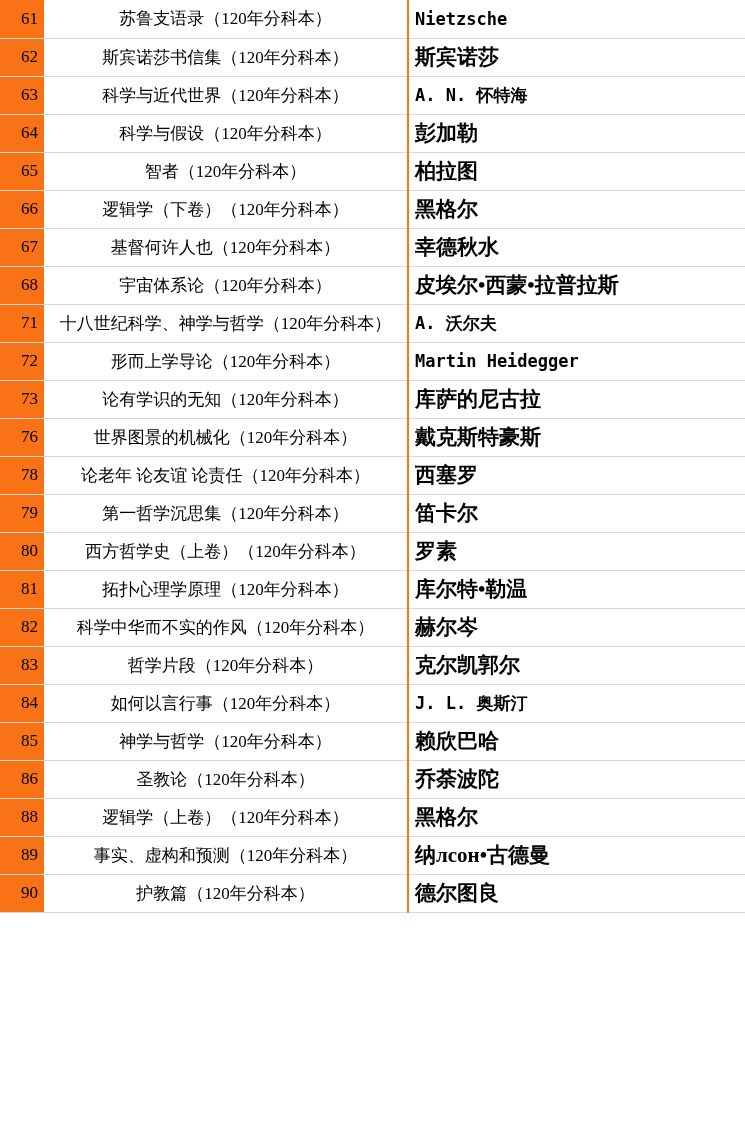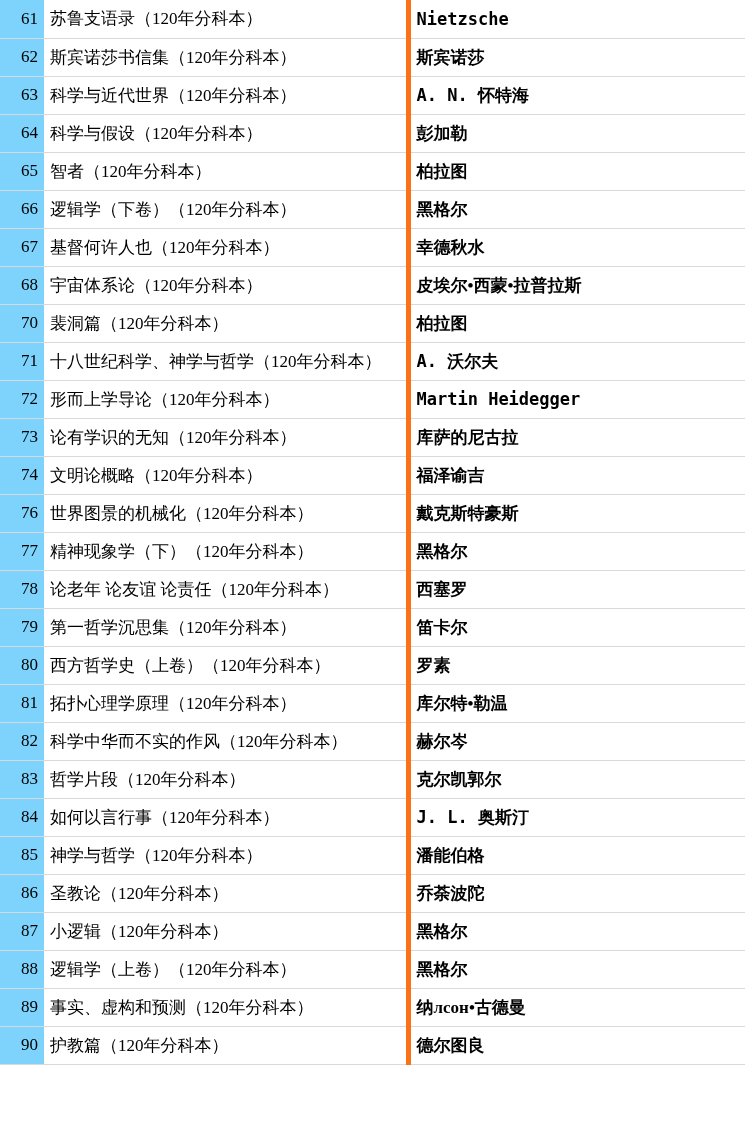--- a/index.html
+++ b/index.html
@@ -27,42 +27,43 @@
     padding: 0 6px;
     border-bottom: 1px solid #d9d9d9;
     vertical-align: middle;
     overflow: hidden;
     white-space: nowrap;
     font-size: 17px;
     color: #000000;
     box-sizing: border-box;
   }
   td.cell-index {
-    background: #7dd3fc;
+    background: #f97316;
     color: #ffffff;
     text-align: right;
     padding-right: 8px;
     font-family: "Liberation Serif", serif;
     font-size: 18px;
     border-bottom: 1px solid #F2A900;
   }
   td.cell-title {
-    border-right: 5px solid #f97316;
+    border-right: 2px solid #f97316;
     padding-left: 8px;
     letter-spacing: 0px;
+    text-align: center;
   }
   td.cell-author {
     padding-left: 10px;
     font-family: "DejaVu Sans Mono", monospace;
     font-size: 15px;
     font-weight: bold;
   }
   td.cell-author .cjk {
     font-family: "Liberation Serif", serif;
-    font-size: 17px;
+    font-size: 21px;
   }
 </style>
 </head>
 <body>
 
 <table class="book-table">
   <colgroup>
     <col class="col-index">
     <col class="col-title">
     <col class="col-author">
@@ -102,53 +103,38 @@
         <td class="cell-index">67</td>
         <td class="cell-title">基督何许人也（120年分科本）</td>
         <td class="cell-author"><span class="cjk">幸德秋水</span></td>
       </tr>
       <tr>
         <td class="cell-index">68</td>
         <td class="cell-title">宇宙体系论（120年分科本）</td>
         <td class="cell-author"><span class="cjk">皮埃尔•西蒙•拉普拉斯</span></td>
       </tr>
       <tr>
-        <td class="cell-index">70</td>
-        <td class="cell-title">裴洞篇（120年分科本）</td>
-        <td class="cell-author"><span class="cjk">柏拉图</span></td>
-      </tr>
-      <tr>
         <td class="cell-index">71</td>
         <td class="cell-title">十八世纪科学、神学与哲学（120年分科本）</td>
         <td class="cell-author">A. 沃尔夫</td>
       </tr>
       <tr>
         <td class="cell-index">72</td>
         <td class="cell-title">形而上学导论（120年分科本）</td>
         <td class="cell-author">Martin Heidegger</td>
       </tr>
       <tr>
         <td class="cell-index">73</td>
         <td class="cell-title">论有学识的无知（120年分科本）</td>
         <td class="cell-author"><span class="cjk">库萨的尼古拉</span></td>
       </tr>
       <tr>
-        <td class="cell-index">74</td>
-        <td class="cell-title">文明论概略（120年分科本）</td>
-        <td class="cell-author"><span class="cjk">福泽谕吉</span></td>
-      </tr>
-      <tr>
         <td class="cell-index">76</td>
         <td class="cell-title">世界图景的机械化（120年分科本）</td>
         <td class="cell-author"><span class="cjk">戴克斯特豪斯</span></td>
-      </tr>
-      <tr>
-        <td class="cell-index">77</td>
-        <td class="cell-title">精神现象学（下）（120年分科本）</td>
-        <td class="cell-author"><span class="cjk">黑格尔</span></td>
       </tr>
       <tr>
         <td class="cell-index">78</td>
         <td class="cell-title">论老年 论友谊 论责任（120年分科本）</td>
         <td class="cell-author"><span class="cjk">西塞罗</span></td>
       </tr>
       <tr>
         <td class="cell-index">79</td>
         <td class="cell-title">第一哲学沉思集（120年分科本）</td>
         <td class="cell-author"><span class="cjk">笛卡尔</span></td>
@@ -174,31 +160,26 @@
         <td class="cell-author"><span class="cjk">克尔凯郭尔</span></td>
       </tr>
       <tr>
         <td class="cell-index">84</td>
         <td class="cell-title">如何以言行事（120年分科本）</td>
         <td class="cell-author">J. L. 奥斯汀</td>
       </tr>
       <tr>
         <td class="cell-index">85</td>
         <td class="cell-title">神学与哲学（120年分科本）</td>
-        <td class="cell-author"><span class="cjk">潘能伯格</span></td>
+        <td class="cell-author"><span class="cjk">赖欣巴哈</span></td>
       </tr>
       <tr>
         <td class="cell-index">86</td>
         <td class="cell-title">圣教论（120年分科本）</td>
         <td class="cell-author"><span class="cjk">乔荼波陀</span></td>
-      </tr>
-      <tr>
-        <td class="cell-index">87</td>
-        <td class="cell-title">小逻辑（120年分科本）</td>
-        <td class="cell-author"><span class="cjk">黑格尔</span></td>
       </tr>
       <tr>
         <td class="cell-index">88</td>
         <td class="cell-title">逻辑学（上卷）（120年分科本）</td>
         <td class="cell-author"><span class="cjk">黑格尔</span></td>
       </tr>
       <tr>
         <td class="cell-index">89</td>
         <td class="cell-title">事实、虚构和预测（120年分科本）</td>
         <td class="cell-author"><span class="cjk">纳лсон•古德曼</span></td>

